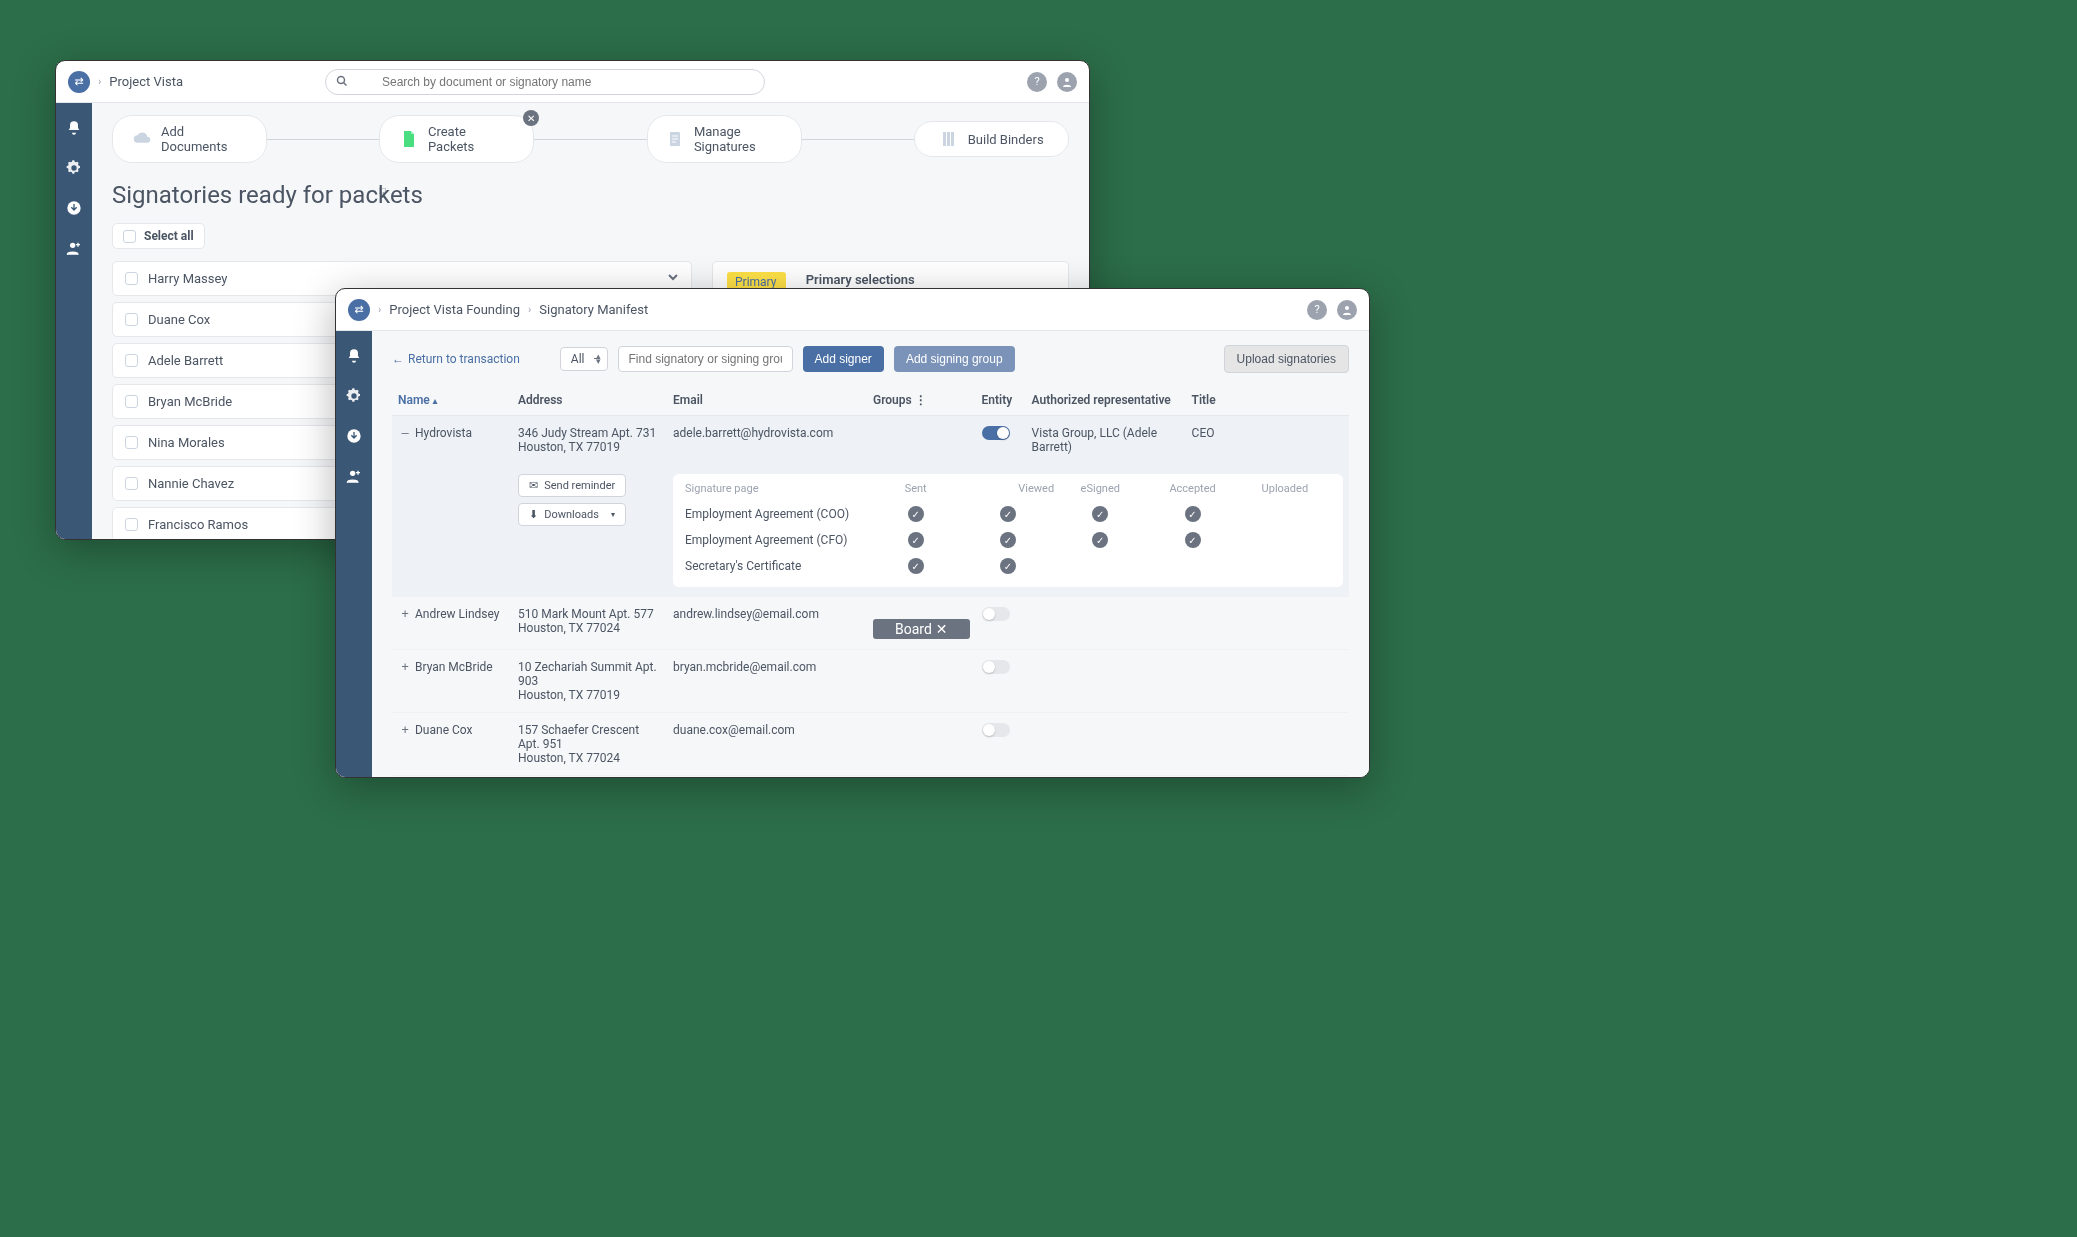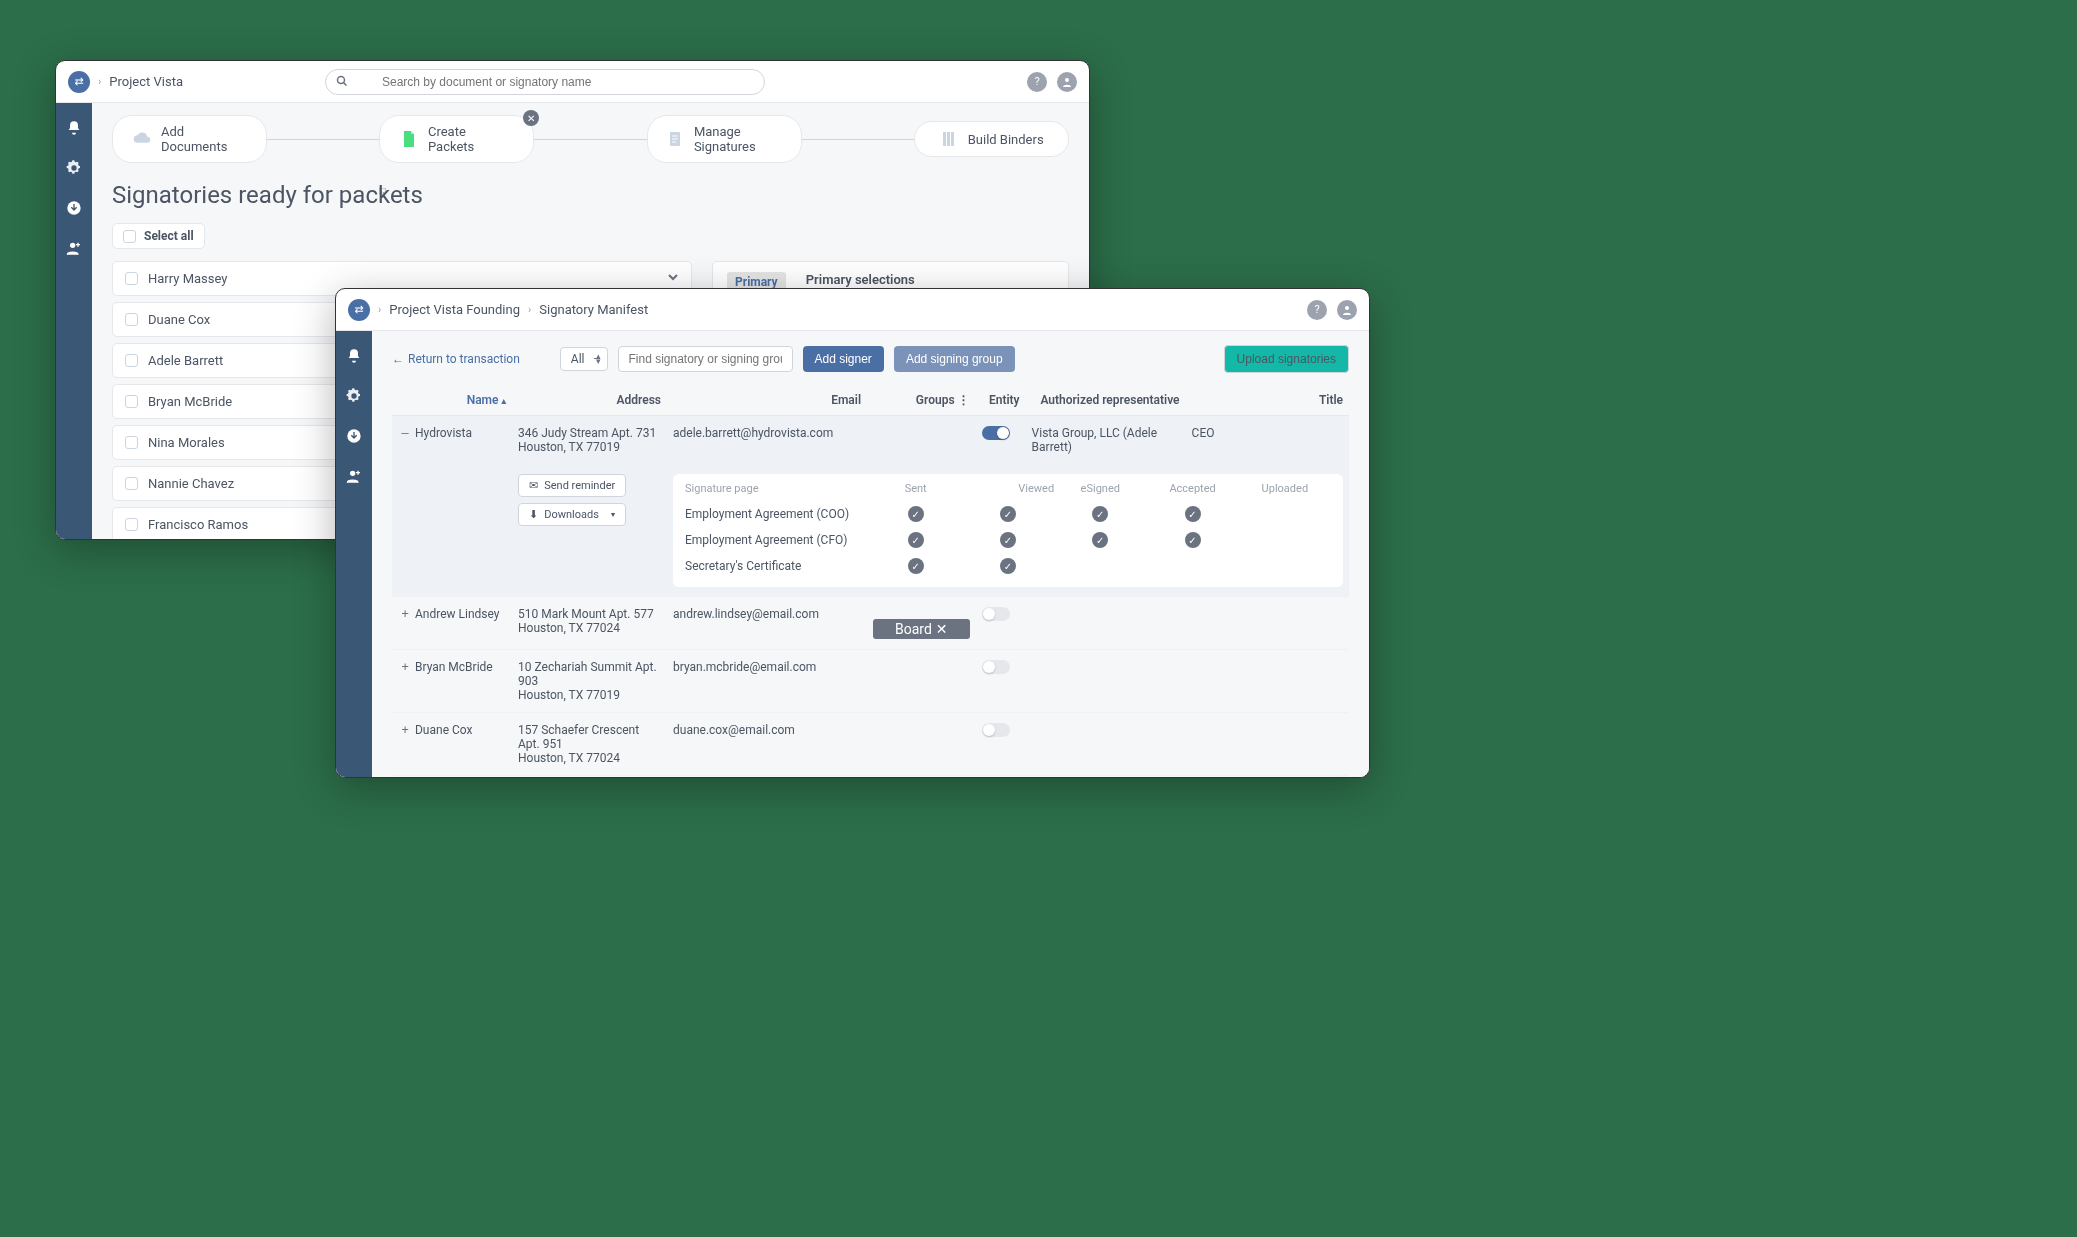--- a/index.html
+++ b/index.html
@@ -40,45 +40,45 @@
 .chk { width: 13px; height: 13px; border: 1.5px solid #cbd5e1; border-radius: 3px; display: inline-block; }
 
 .content-row { display: flex; gap: 20px; margin-top: 12px; }
 .sig-list { flex: 0 0 580px; display: flex; flex-direction: column; gap: 6px; }
 .sig-item { background: #fff; border: 1px solid #e5e7eb; border-radius: 5px; padding: 9px 12px; display: flex; align-items: center; gap: 10px; font-size: 13px; color: #4b5563; }
 .sig-item .expand { margin-left: auto; color: #6b7280; }
 
 .settings-panel { flex: 1; display: flex; background: #fff; border: 1px solid #e5e7eb; border-radius: 5px; padding: 10px 14px; gap: 20px; align-self: flex-start; }
 .settings-tabs { display: flex; flex-direction: column; gap: 10px; font-size: 12px; }
 .settings-tab { color: #6b7280; padding: 3px 8px; border-radius: 3px; }
-.settings-tab.active { background: #e5e5e5; color: #4a6fa5; font-weight: 700; }
+.settings-tab.active { background: #fde047; color: #4a6fa5; font-weight: 400; }
 .settings-body { flex: 1; }
 .settings-body h4 { font-size: 13px; color: #4b5563; font-weight: 600; margin-bottom: 8px; }
 .toggle-row { display: flex; align-items: center; gap: 10px; font-size: 12px; color: #4b5563; margin-bottom: 6px; }
 .toggle { width: 28px; height: 14px; border-radius: 7px; background: #e5e7eb; position: relative; display: inline-block; flex-shrink: 0; }
 .toggle::after { content: ""; position: absolute; width: 12px; height: 12px; background: #fff; border-radius: 50%; top: 1px; left: 1px; box-shadow: 0 1px 2px rgba(0,0,0,0.2); }
 .toggle.on { background: #4a6fa5; }
 .toggle.on::after { left: 15px; }
 
 
 .front .main { padding: 14px 20px; }
 .toolbar-row { display: flex; align-items: center; gap: 10px; margin-bottom: 12px; }
 .link-back { color: #4a6fa5; font-size: 12px; display: flex; align-items: center; gap: 4px; cursor: pointer; }
 .select-box { background: #fff; border: 1px solid #d1d5db; border-radius: 4px; padding: 4px 22px 4px 10px; font-size: 12px; color: #4b5563; position: relative; }
 .select-box::after { content: ""; position: absolute; right: 6px; top: 5px; width: 8px; height: 10px; background: linear-gradient(#6b7280,#6b7280) center/6px 1px no-repeat; }
 .select-box .caret { position: absolute; right: 6px; top: 50%; transform: translateY(-50%); font-size: 9px; color: #6b7280; display:flex; flex-direction:column; line-height:5px;}
 .input-find { background: #fff; border: 1px solid #d1d5db; border-radius: 4px; padding: 5px 10px; font-size: 12px; color: #9ca3af; width: 175px; }
 .btn { border: none; border-radius: 4px; padding: 6px 12px; font-size: 12px; cursor: pointer; }
 .btn.primary { background: #4a6fa5; color: #fff; }
 .btn.secondary { background: #7b93b8; color: #fff; }
-.btn.outline { background: #14b8a6; border: 1px solid #d1d5db; color: #4b5563; }
+.btn.outline { background: #e5e5e5; border: 1px solid #d1d5db; color: #4b5563; }
 .toolbar-spacer { flex: 1; }
 
 .table { width: 100%; border-collapse: collapse; font-size: 12px; }
-.table th { text-align: right; padding: 8px 6px; color: #4b5563; font-weight: 600; border-bottom: 1px solid #e5e7eb; margin-left: 20px; }
+.table th { text-align: left; padding: 8px 6px; color: #4b5563; font-weight: 600; border-bottom: 1px solid #e5e7eb; margin-left: 20px; }
 .table th.sorted { color: #4a6fa5; }
 .table td { padding: 10px 6px; vertical-align: top; color: #4b5563; border-bottom: 1px solid #f0f1f3; }
 .table tr.expanded-row { background: #eef1f5; }
 .table tr.expanded-row td { border-bottom: none; }
 .expand-btn { width: 14px; display: inline-block; text-align: center; color: #6b7280; cursor: pointer; font-family: monospace; }
 
 .action-btn { display: inline-flex; align-items: center; gap: 6px; background: #fff; border: 1px solid #d1d5db; border-radius: 4px; padding: 4px 10px; font-size: 11px; color: #4b5563; margin-bottom: 6px; }
 .action-btn .caret-down { margin-left: 6px; font-size: 8px; }
 
 .subtable { width: 100%; background: #fff; border-radius: 6px; padding: 8px 12px; font-size: 12px; }

